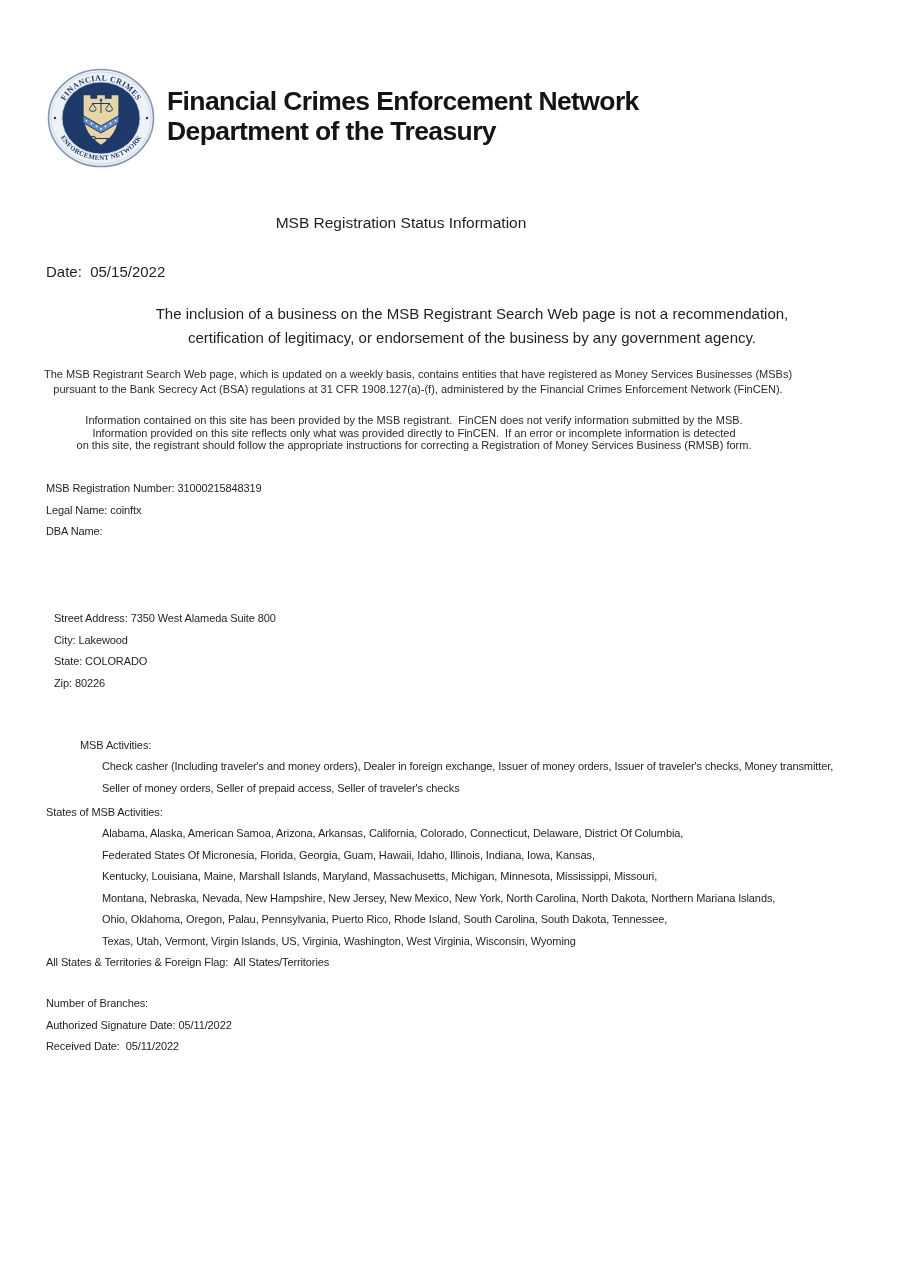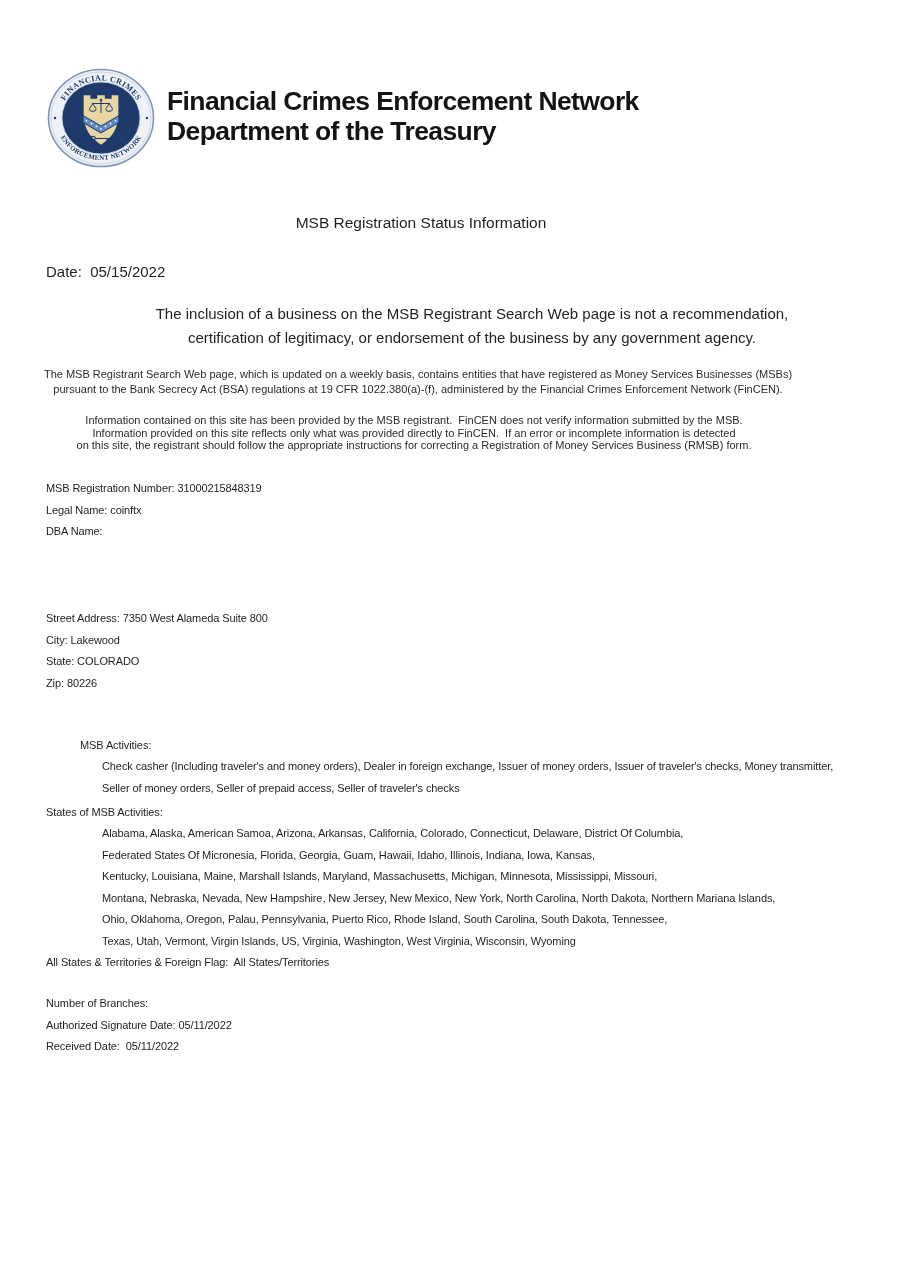--- a/index.html
+++ b/index.html
@@ -10,37 +10,37 @@
   .abs { position:absolute; }
   .line { white-space:pre; }
 
   
   .seal-wrap { left:47px; top:68px; width:108px; height:100px; }
   .agency { left:167px; top:86px; font-weight:700; color:#141414;
             font-size:26.5px; line-height:30px; letter-spacing:-0.6px; }
 
   
   .doc-title { left:0; top:211px; width:802px; text-align:center;
-               font-size:15.5px; line-height:23.5px;padding-left:20px; }
+               font-size:15.5px; line-height:23.5px; }
   .date-line { left:46px; top:260px; font-size:15px; line-height:23.5px; }
 
   
   .notice { left:0; top:302px; width:896px; text-align:center;
             font-size:15px; line-height:23.5px;padding-left:24px; }
 
   
   .para1 { left:0; top:367px; width:836px; text-align:center;
            font-size:11px; line-height:14.5px; color:#2a2a2a; }
   .para2 { left:0; top:414px; width:828px; text-align:center;
            font-size:11px; line-height:12.5px; color:#2a2a2a; }
 
   
   .detail { font-size:11px; line-height:21.5px; letter-spacing:-0.1px; }
   .reg-block    { left:46px;  top:478px; }
-  .addr-block   { left:46px;  top:608px; }
+  .addr-block   { left:54px;  top:608px; }
   .act-heading  { left:46px;  top:735px;margin-left:34px; }
   .act-lines    { left:102px; top:756px; width:803px; }
   .act-lines .line { overflow:hidden; }
   .states-heading { left:46px;  top:802px; }
   .state-lines    { left:102px; top:823px; width:803px; }
   .flag-line    { left:46px; top:952px; }
   .footer-block { left:46px; top:993px; }
 </style>
 </head>
 <body>
@@ -105,21 +105,21 @@
 
   <div class="abs date-line line">Date:  05/15/2022</div>
 
   <div class="abs notice">
     <div class="line">The inclusion of a business on the MSB Registrant Search Web page is not a recommendation,</div>
     <div class="line">certification of legitimacy, or endorsement of the business by any government agency.</div>
   </div>
 
   <div class="abs para1">
     <div class="line">The MSB Registrant Search Web page, which is updated on a weekly basis, contains entities that have registered as Money Services Businesses (MSBs)</div>
-    <div class="line">pursuant to the Bank Secrecy Act (BSA) regulations at 19 CFR 1022.380(a)-(f), administered by the Financial Crimes Enforcement Network (FinCEN).</div>
+    <div class="line">pursuant to the Bank Secrecy Act (BSA) regulations at 31 CFR 1908.127(a)-(f), administered by the Financial Crimes Enforcement Network (FinCEN).</div>
   </div>
 
   <div class="abs para2">
     <div class="line">Information contained on this site has been provided by the MSB registrant.  FinCEN does not verify information submitted by the MSB.</div>
     <div class="line">Information provided on this site reflects only what was provided directly to FinCEN.  If an error or incomplete information is detected</div>
     <div class="line">on this site, the registrant should follow the appropriate instructions for correcting a Registration of Money Services Business (RMSB) form.</div>
   </div>
 
   <div class="abs detail reg-block">
     <div class="line">MSB Registration Number: 31000215848319</div>

